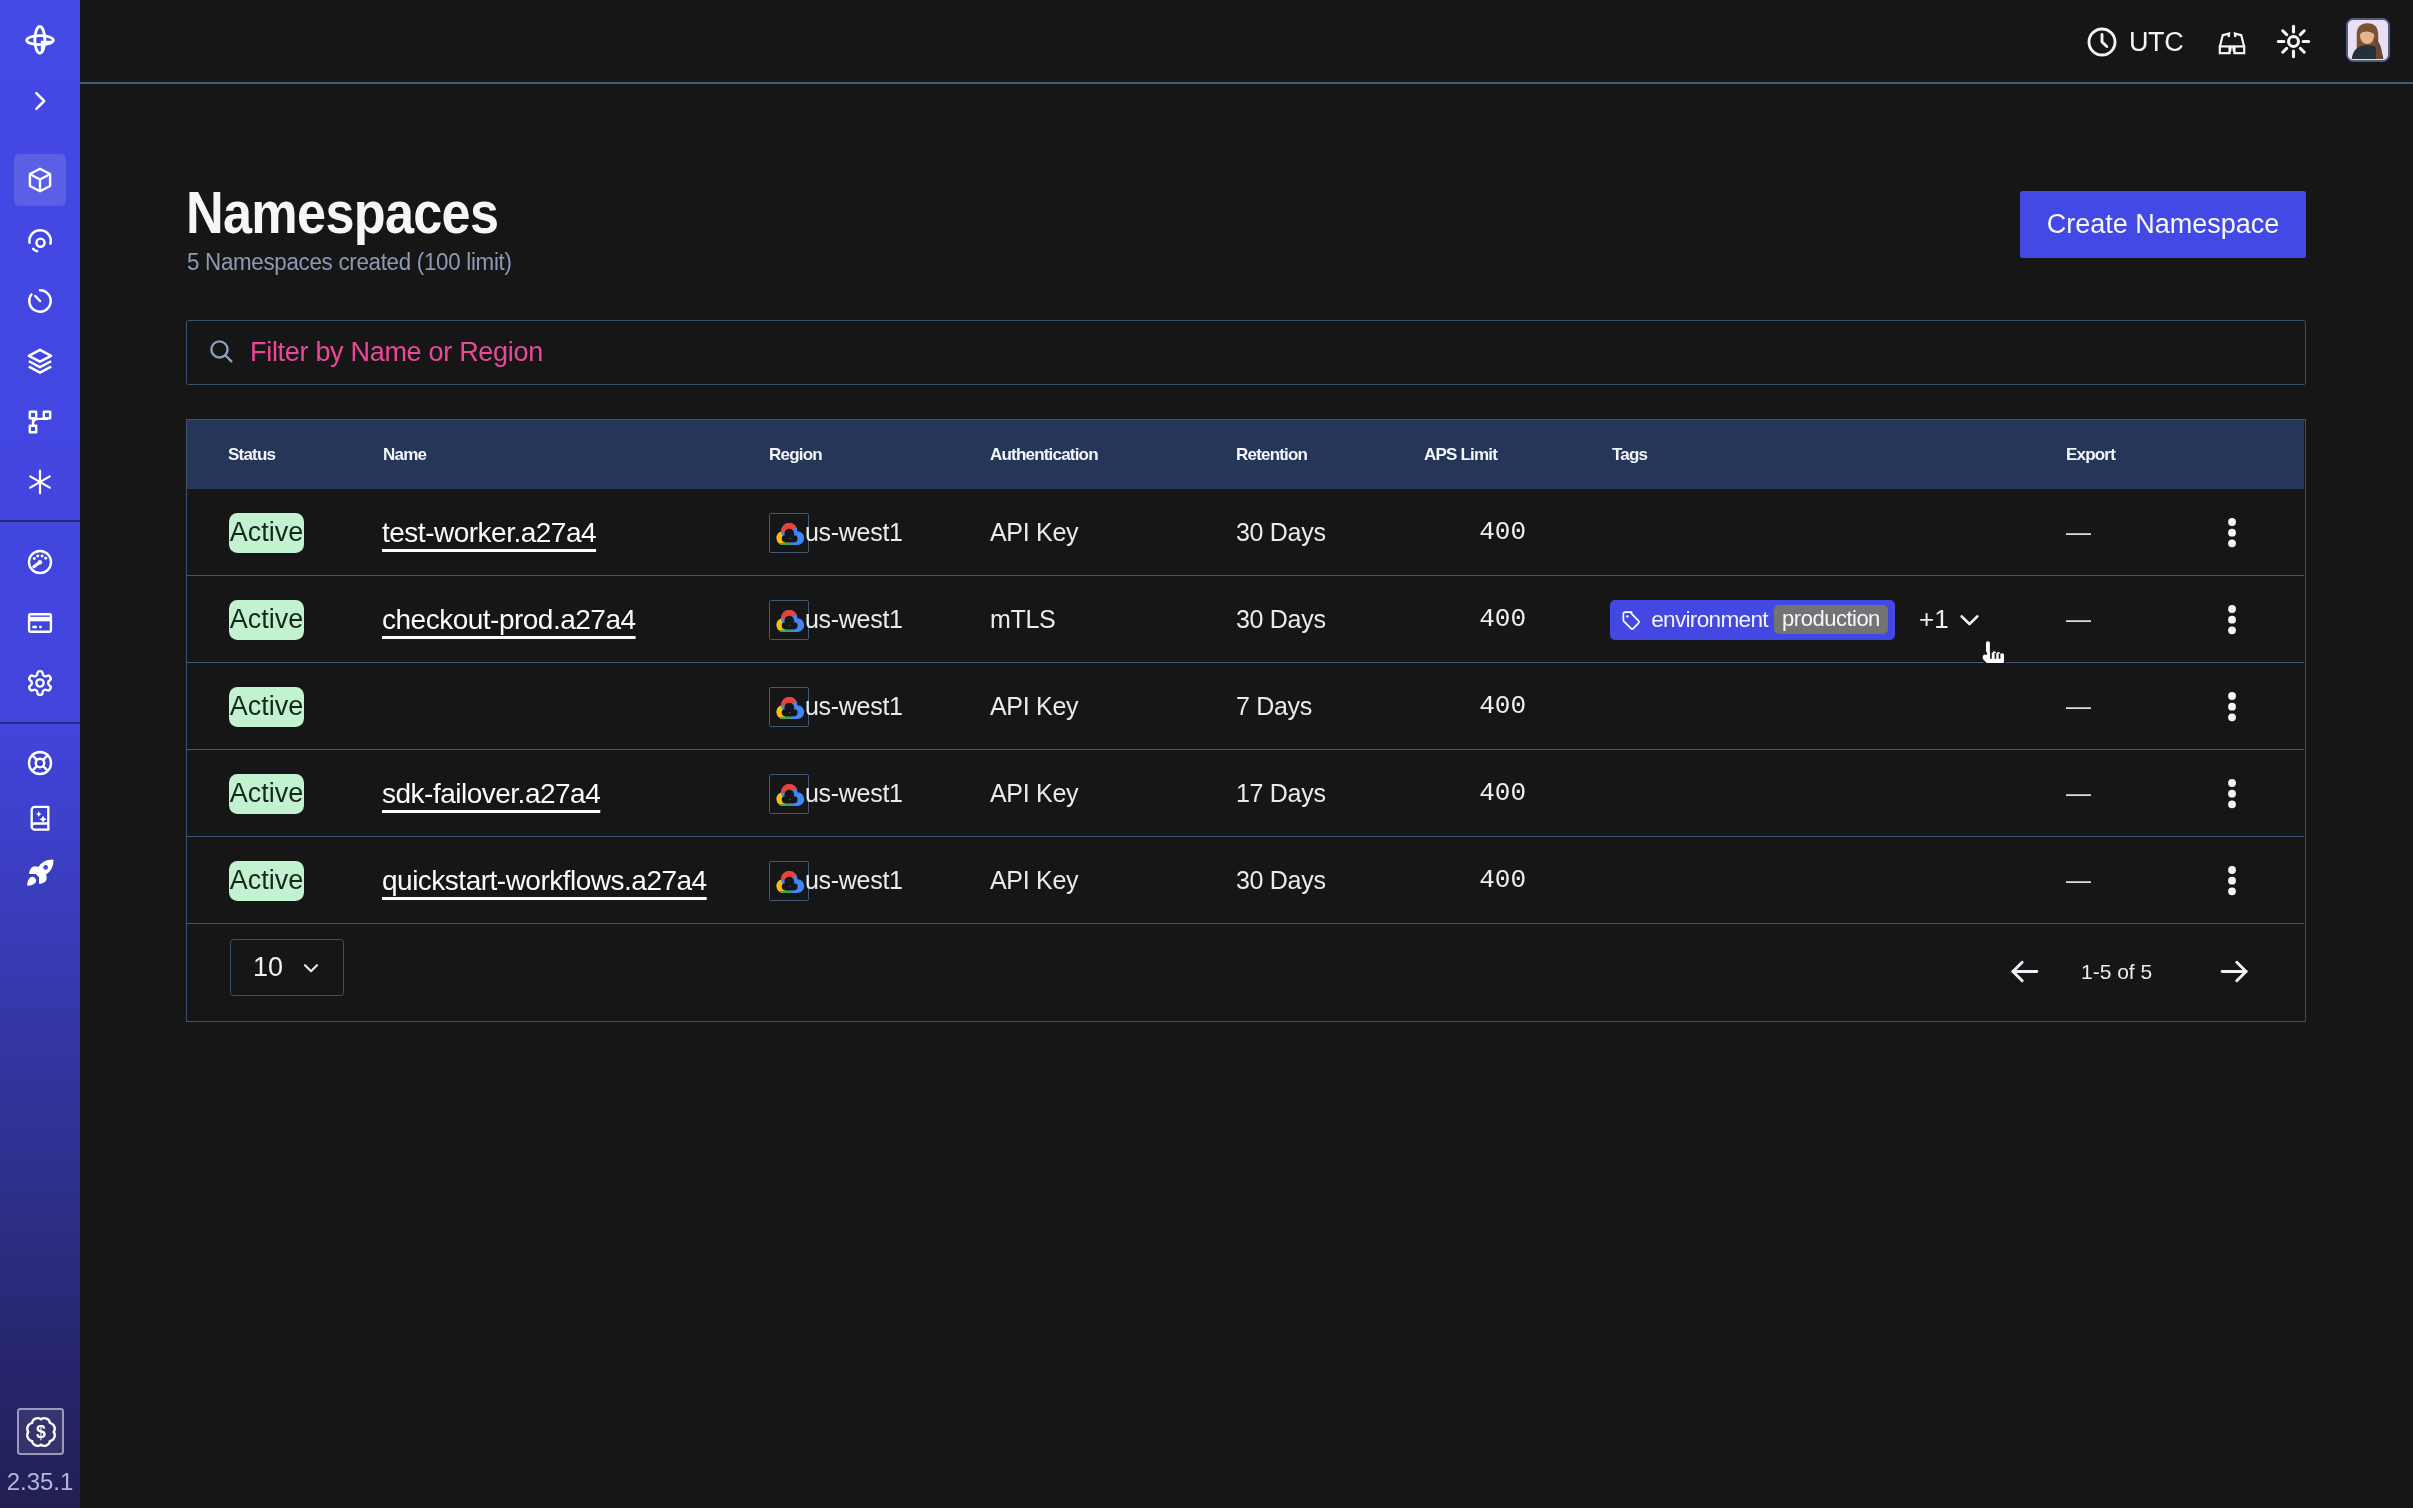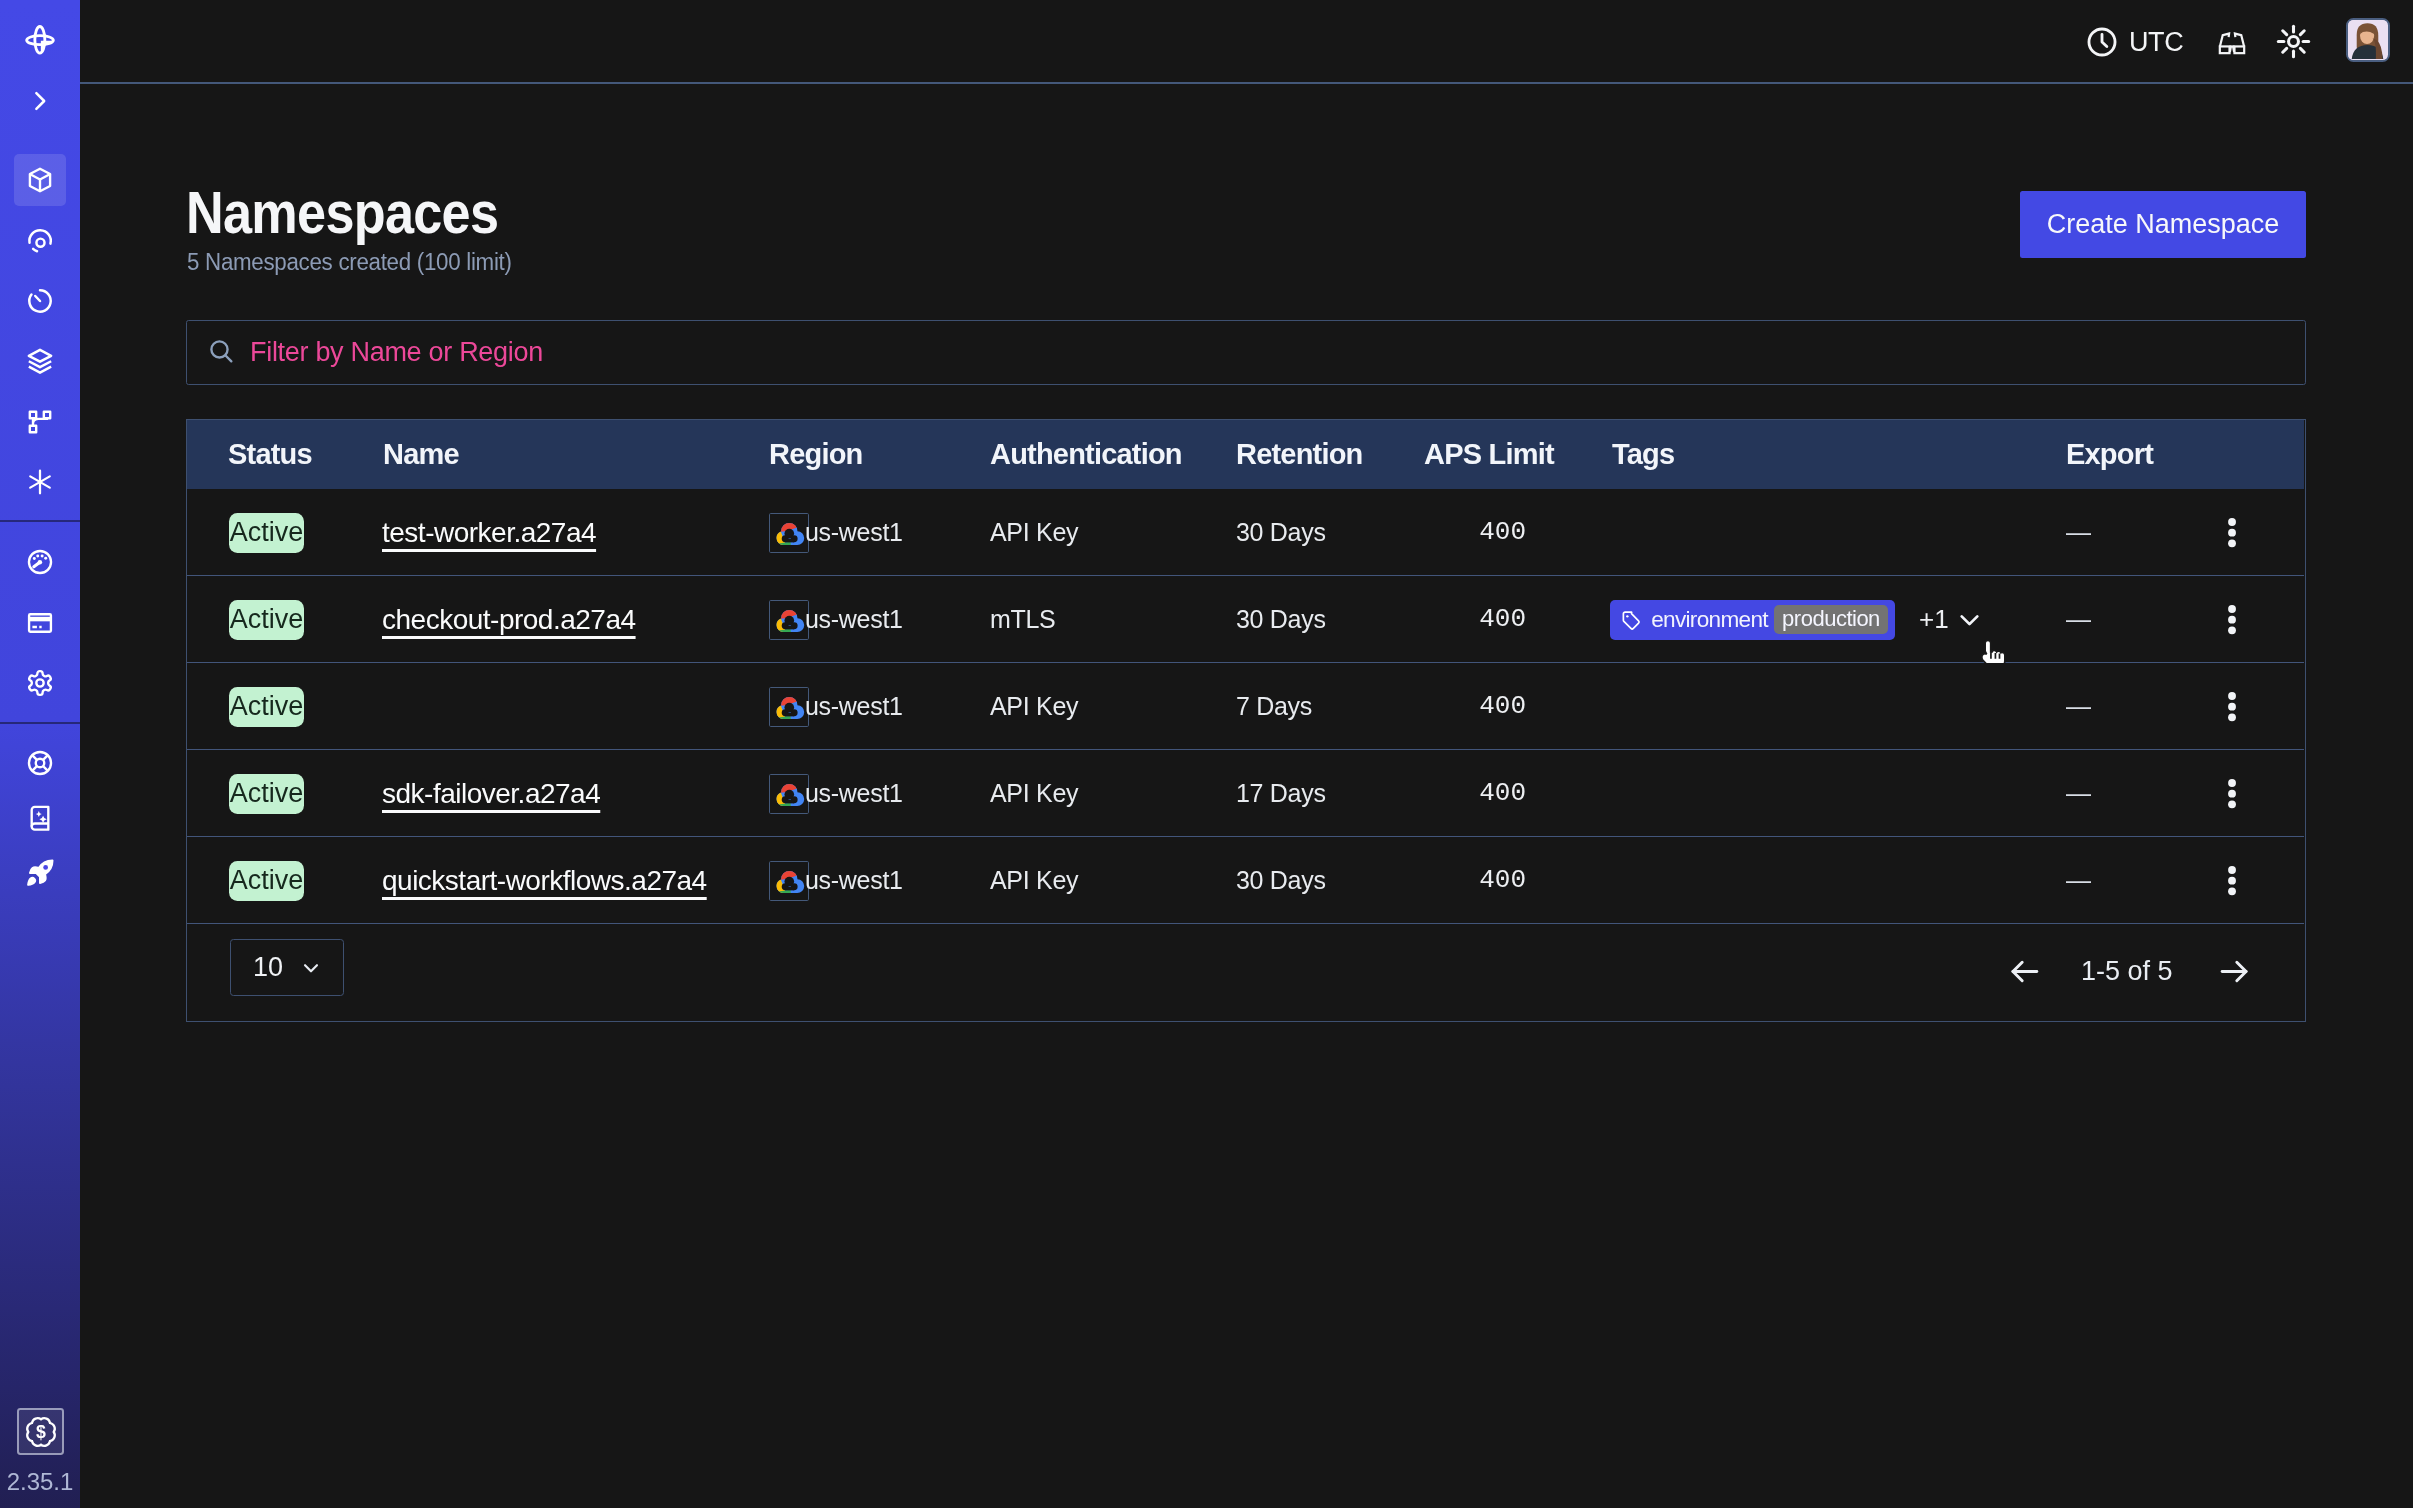--- a/index.html
+++ b/index.html
@@ -24,38 +24,38 @@
 
 #title { position:absolute; left:186px; top:184px; font-size:59px; font-weight:bold; color:#F5F6F8; letter-spacing:-0.8px; line-height:1; transform:scaleX(0.885); transform-origin:left top; }
 #subtitle { position:absolute; left:187px; top:249px; font-size:23.5px; letter-spacing:-0.3px; color:#8C9BB5; transform:scaleX(0.95); transform-origin:left top; }
 #createbtn { position:absolute; left:2020px; top:191px; width:286px; height:67px; background:#4349E4; border-radius:2.5px; color:#F7F8FA; font-size:27px; font-weight:500; display:flex; align-items:center; justify-content:center; }
 #search { position:absolute; left:186px; top:320px; width:2120px; height:65px; border:1.7px solid #3E5070; border-radius:2.5px; }
 #search .ph { position:absolute; left:63px; top:0; height:62px; line-height:62px; font-size:27px; letter-spacing:-0.3px; color:#ec4899; }
 
 
 #tablewrap { position:absolute; left:186px; top:419px; width:2120px; height:603px; border:1.7px solid #3E5070; }
 #thead { position:absolute; left:0; top:0; width:2117px; height:69px; background:#253659; }
-.th { position:absolute; top:0; height:69px; line-height:69px; color:#F2F5FA; font-size:29px; letter-spacing:-0.8px; font-weight:bold; }
+.th { position:absolute; top:0; height:69px; line-height:69px; color:#F2F5FA; font-size:17px; letter-spacing:-0.8px; font-weight:bold; }
 .row { position:absolute; left:0; width:2117px; height:87px; background:#161616; border-bottom:1.7px solid #42557A; }
 .cell { position:absolute; color:#E8EBEF; font-size:25px; letter-spacing:-0.3px; height:87px; line-height:87px; }
 .badge { position:absolute; left:42px; top:23.5px; width:75px; height:40px; background:#C3F2D1; border-radius:8.4px; color:#16281D; font-size:27px; font-weight:400; display:flex; align-items:center; justify-content:center; }
 .name { position:absolute; left:195px; height:87px; line-height:87px; font-size:28px; letter-spacing:-0.5px; color:#FAFBFC; text-decoration:underline; text-underline-offset:6.7px; text-decoration-thickness:2.5px; }
 .gcbox { position:absolute; left:582px; top:23.5px; width:40px; height:40px; border:1.7px solid #44597A; border-radius:1.7px; display:flex; align-items:center; justify-content:center; }
 .region { left:611px;margin-left:7px; }
 .auth { left:803px; }
 .ret { left:1049px; }
 .aps { position:absolute; right:778px; height:87px; line-height:87px; font-family:"Liberation Mono",monospace; font-size:26px; color:#EDEFF2; }
 .dash { left:1879px; color:#D9DEE6; }
 .kebab { position:absolute; left:2041px; top:0; width:8.4px; height:87px; display:flex; align-items:center; }
 
 
 #pag { position:absolute; left:0; top:504px; width:2117px; height:95px; background:#161616; }
 #pagbox { position:absolute; left:43px; top:15px; width:114px; height:57px; border:1.7px solid #3E5070; border-radius:3.4px; }
 #pagbox span { position:absolute; left:22px; top:0; line-height:54px; font-size:27px; color:#F0F2F5; }
-#pagcount { position:absolute; left:1894px; top:0; height:95px; line-height:95px; font-size:27px; color:#E9EDF2; }
+#pagcount { position:absolute; left:1894px; top:0; height:95px; line-height:95px; font-size:21px; color:#E9EDF2; }
 
 
 .chip { position:absolute; left:1423px; top:23.5px; height:40px; background:#4448E3; border-radius:5px; display:flex; align-items:center; padding:0 6.7px 0 10px; }
 .chip .k { color:#F2F3FD; font-size:22.6px; letter-spacing:-0.7px; margin:0 5.9px 0 9.2px; }
 .chip .v { background:#737373; border-radius:5px; height:28.5px; line-height:28.5px; padding:0 8.4px; color:#F4F5FE; font-size:22px; letter-spacing:-0.5px; }
 .plus1 { position:absolute; left:1732px; top:0; height:87px; line-height:87px; font-size:26px; color:#EDEFF2; }
 </style>
 </head>
 <body>
 <svg width="0" height="0" style="position:absolute">

